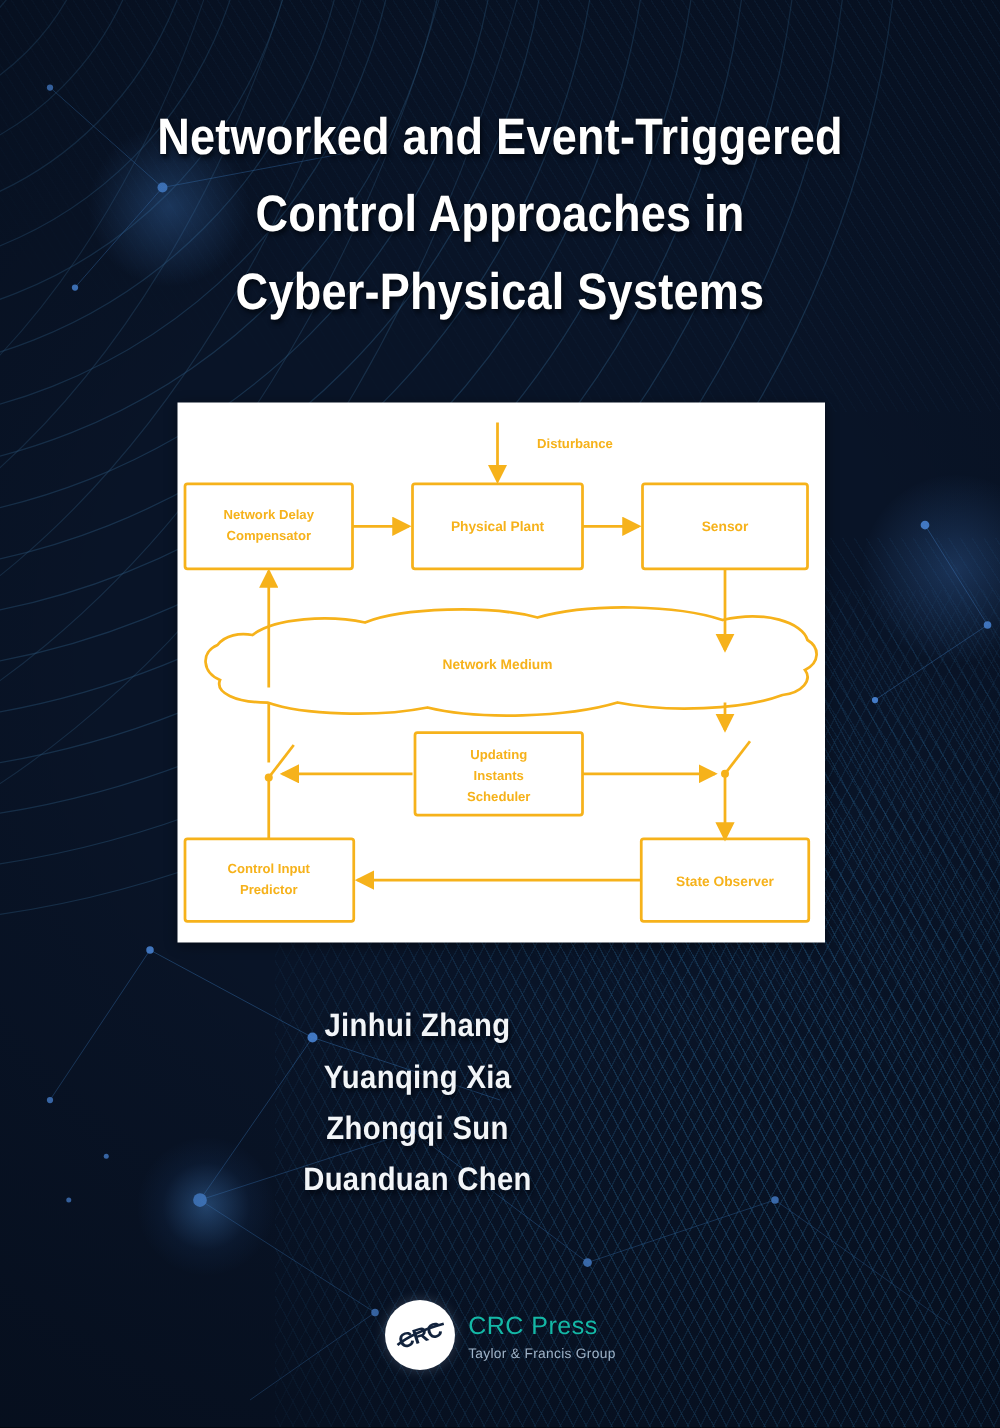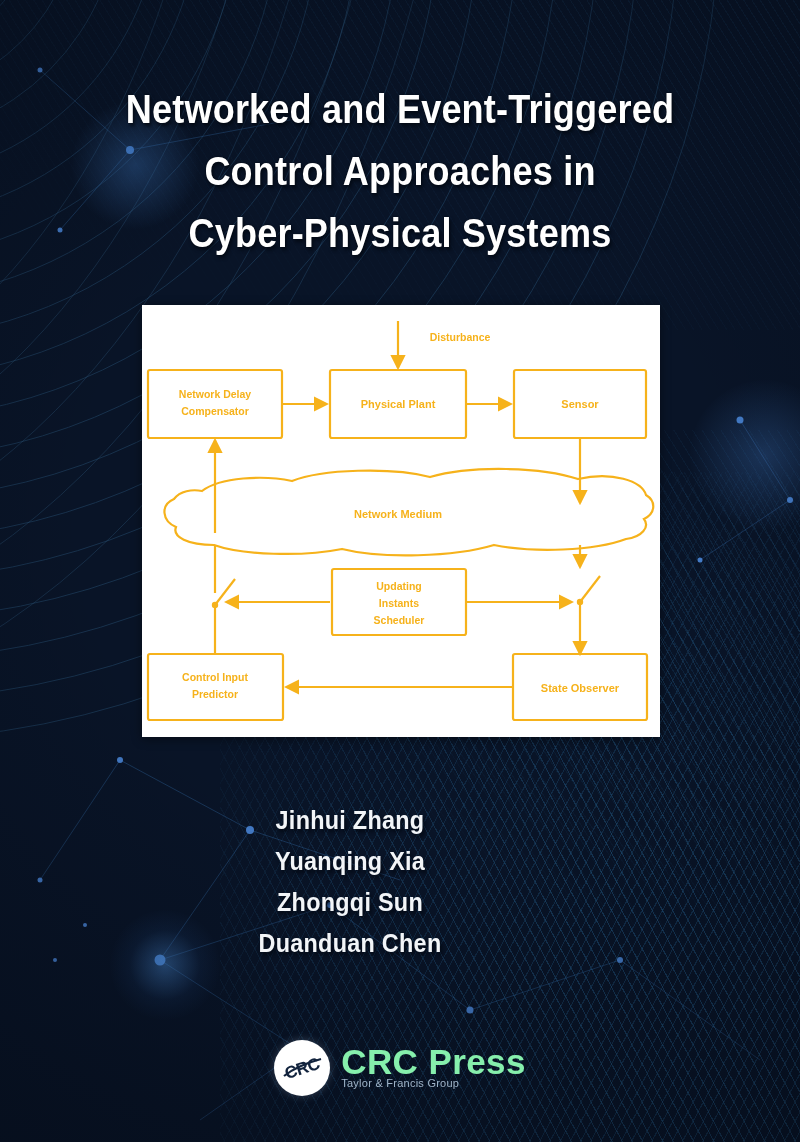--- a/index.html
+++ b/index.html
@@ -51,43 +51,43 @@
 
   
   .title{position:absolute;left:0;top:78px;width:800px;text-align:center;
      color:#ffffff;font-weight:700;font-size:41px;line-height:62px;
      letter-spacing:.2px;
      transform:scaleX(.88);transform-origin:50% 0;
      text-shadow:2px 3px 4px rgba(2,8,18,.85), 0 0 2px rgba(0,0,0,.6);}
   .title .tl{display:block;white-space:nowrap;}
 
   
-  .panel{position:absolute;left:142px;top:305px;width:518px;height:432px;
+  .panel{position:absolute;left:142px;top:322px;width:518px;height:432px;
      background:#ffffff;box-shadow:0 2px 10px rgba(0,0,0,.45);}
   .panel svg{display:block;width:518px;height:432px;}
   .dg-text{fill:#f6b21b;font-family:"Liberation Sans","DejaVu Sans",sans-serif;
      font-weight:700;font-size:10.5px;}
   .dg-text.big{font-size:11px;}
 
   
-  .authors{position:absolute;left:16px;top:800px;width:668px;text-align:center;
+  .authors{position:absolute;left:0;top:800px;width:668px;text-align:center;
      color:#f2f5f8;}
   .authors .a{display:block;font-weight:700;font-size:26px;line-height:41px;
      transform:scaleX(.9);letter-spacing:.3px;
      text-shadow:2px 3px 4px rgba(2,8,18,.9);}
 
   
   .pub{position:absolute;left:0;top:1040px;width:800px;
        display:flex;align-items:center;justify-content:center;gap:11px;}
   .pub-mark{width:56px;height:56px;border-radius:50%;background:#ffffff;
      display:flex;align-items:center;justify-content:center;flex:0 0 auto;
      box-shadow:0 0 10px rgba(180,205,235,.25);}
   .pub-mark svg{display:block;}
   .pub-txt{display:flex;flex-direction:column;justify-content:center;}
-  .pub-name{color:#86efac;font-size:35px;font-weight:700;line-height:29px;
+  .pub-name{color:#14b8a6;font-size:20px;font-weight:400;line-height:29px;
      letter-spacing:.4px;}
   .pub-sub{color:#9fb4c9;font-size:11px;line-height:12px;letter-spacing:.25px;
      margin-top:1px;}
 </style>
 </head>
 <body>
 
 <div id="cover">
 
   <div class="bg-base"></div>

